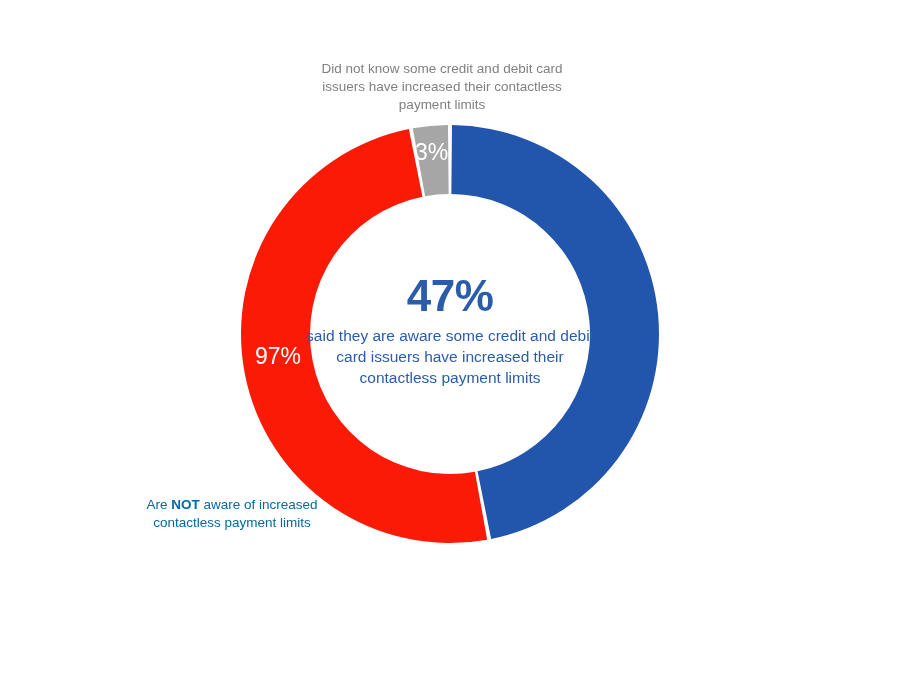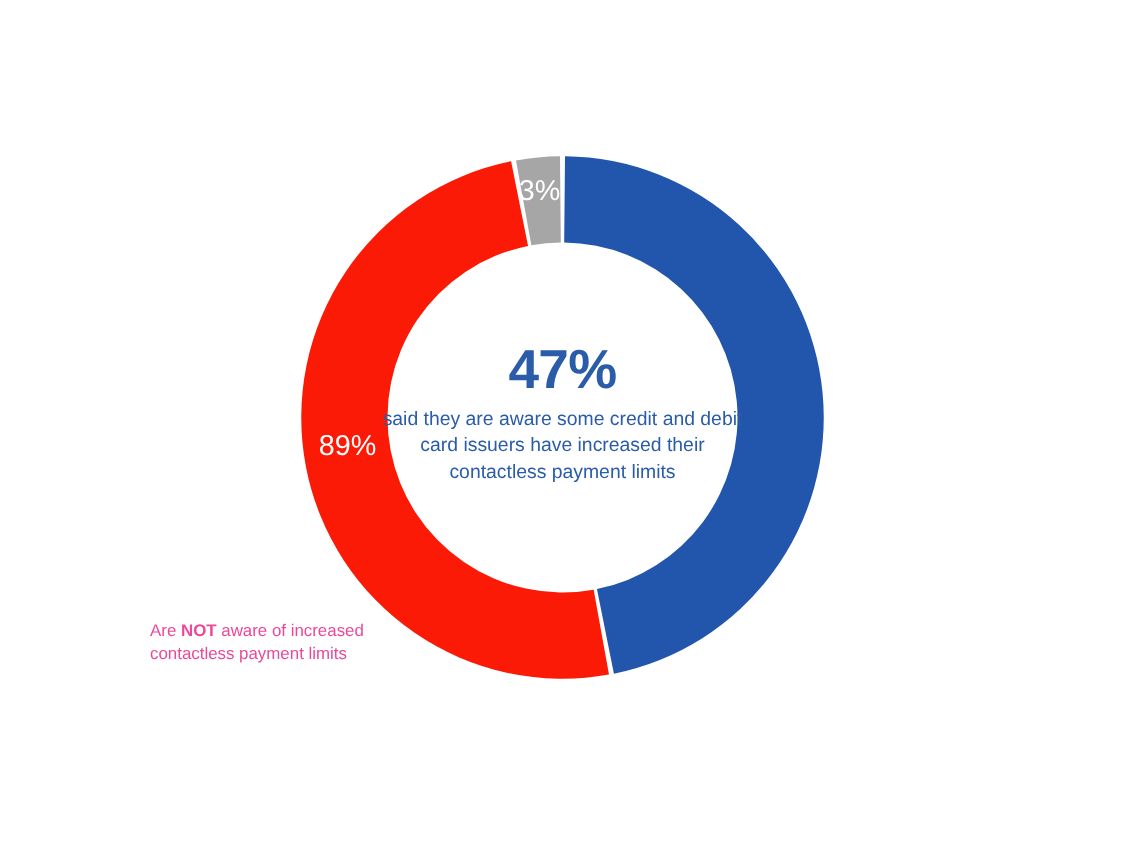--- a/index.html
+++ b/index.html
@@ -94,24 +94,25 @@
   #callout-grey {
     left: 318px;
     top: 60px;
     width: 248px;
     text-align: center;
     color: #808080;
     font-size: 13.5px;
     font-weight: 400;
   }
   #callout-red {
-    left: 120px;
+    left: 132px;
     top: 496px;
     width: 200px;
-    color: #ec4899;
+    text-align: center;
+    color: #0369a1;
     font-size: 13.5px;
     font-weight: 400;
   }
   #callout-red .emph {
     font-weight: bold;
   }
 </style>
 </head>
 <body>
 
@@ -122,23 +123,24 @@
       <g id="donut-slices">
           <path d="M 452.0062251636416 125.00962926346878 A 209 209 0 0 1 491.1315798047055 538.9126475910385 L 477.5522544146353 471.2620605872985 A 140 140 0 0 0 451.343882884736 194.00645022433315 Z" fill="#2255AC"></path>
           <path d="M 487.19020100403293 539.6645058080748 A 209 209 0 0 1 408.86842019529433 129.08735240896152 L 422.4477455853646 196.7379394127015 A 140 140 0 0 0 474.91209636633783 471.76569767048073 Z" fill="#FA1A06"></path>
           <path d="M 412.80979899596696 128.33549419192522 A 209 209 0 0 1 447.9937748363583 125.00962926346878 L 448.6561171152639 194.00645022433315 A 140 140 0 0 0 425.08790363366205 196.2343023295193 Z" fill="#A6A6A6"></path>
         </g>
     </svg>
   </div>
 
   <div class="slice-label" id="label-grey-pct">3%</div>
 
-  <div class="slice-label" id="label-red-pct">89%</div>
+  <div class="slice-label" id="label-red-pct">97%</div>
 
   <div class="center-block">
     <div class="center-pct">47%</div>
     <div class="center-desc">said they are aware some credit and debit card issuers have increased their contactless payment limits</div>
   </div>
 
+  <div class="callout" id="callout-grey">Did not know some credit and debit card issuers have increased their contactless payment limits</div>
 
   <div class="callout" id="callout-red"><span>Are </span><span class="emph">NOT</span><span> aware of increased contactless payment limits</span></div>
 
 </div>
 
 </body></html>

